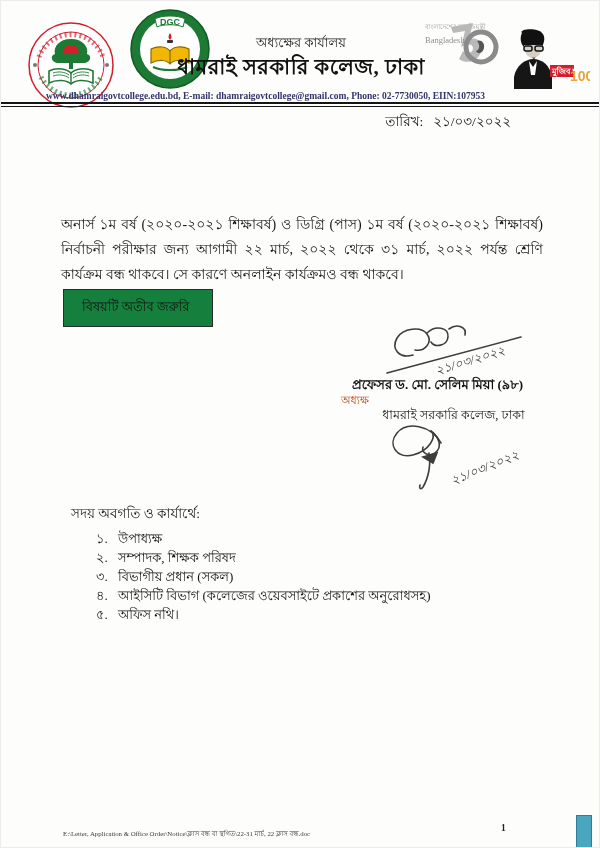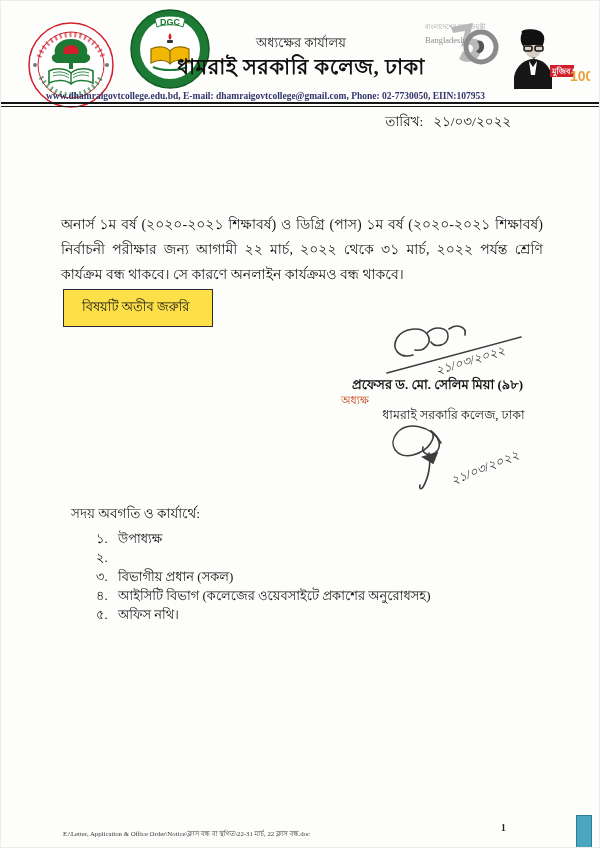--- a/index.html
+++ b/index.html
@@ -52,21 +52,21 @@
   }
   
   .notice-body {
     position: absolute; left: 60px; top: 183px; width: 482px;
     font-size: 14px; line-height: 25px; text-align: justify; color: #141414; margin-top: 28px;
   }
   
   .urgent-box {
     position: absolute; left: 62px; top: 288px;
     border: 1.2px solid #2a2a2a; padding: 7px 22px 8px 18px;
-    font-size: 13px; color: #141414; background: #fde047;
+    font-size: 13px; color: #141414; background: #15803d;
   }
   
   .sig1 { position: absolute; left: 378px; top: 320px; width: 160px; height: 62px; }
   .sig2 { position: absolute; left: 378px; top: 418px; width: 170px; height: 78px; }
   .sig-name {
     position: absolute; left: 324px; top: 374px; width: 225px;
     text-align: center; font-size: 13px; font-weight: bold; color: #111;
   }
   .sig-role { position: absolute; left: 340px; top: 391px; width: 225px; text-align: left; font-size: 11px; color: #c2410c; }
   .sig-inst { position: absolute; left: 340px; top: 405px; width: 225px; text-align: center; font-size: 12.5px; color: #181818; }
@@ -190,20 +190,21 @@
   </svg>
 
   <div class="dist-heading">সদয় অবগতি ও কার্যার্থে:</div>
   <div class="dist-list">
     <div class="dist-item">
       <span class="dist-num">১.</span>
       <span>উপাধ্যক্ষ</span>
     </div>
     <div class="dist-item">
       <span class="dist-num">২.</span>
+      <span>সম্পাদক, শিক্ষক পরিষদ</span>
     </div>
     <div class="dist-item">
       <span class="dist-num">৩.</span>
       <span>বিভাগীয় প্রধান (সকল)</span>
     </div>
     <div class="dist-item">
       <span class="dist-num">৪.</span>
       <span>আইসিটি বিভাগ (কলেজের ওয়েবসাইটে প্রকাশের অনুরোধসহ)</span>
     </div>
     <div class="dist-item">

